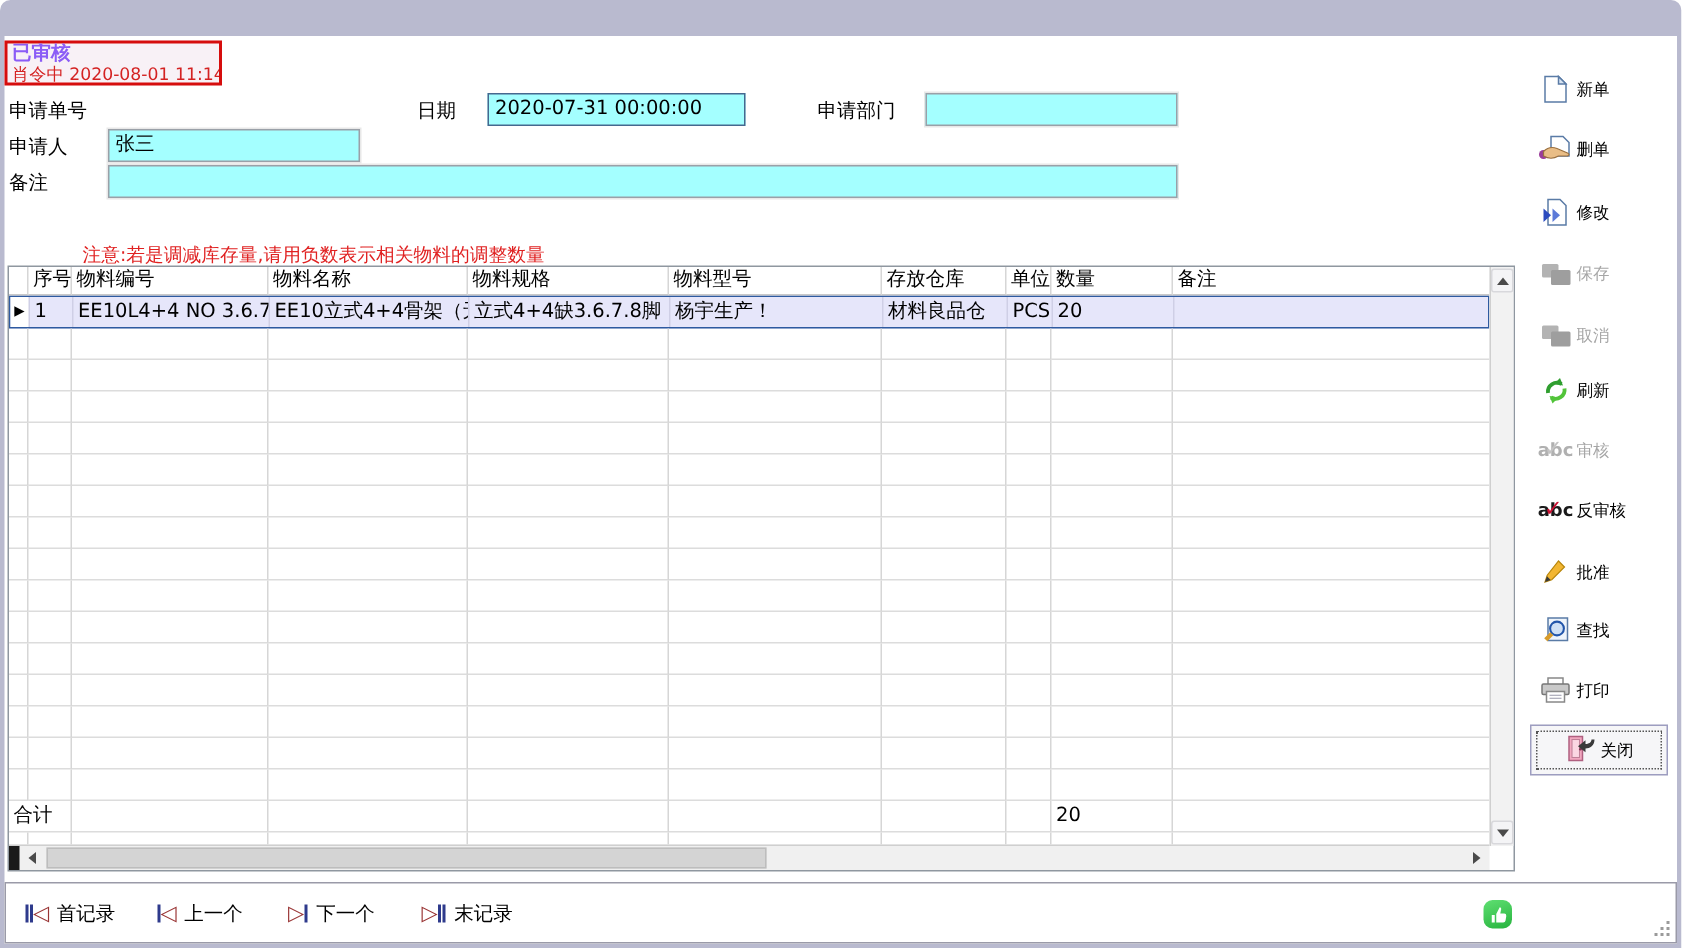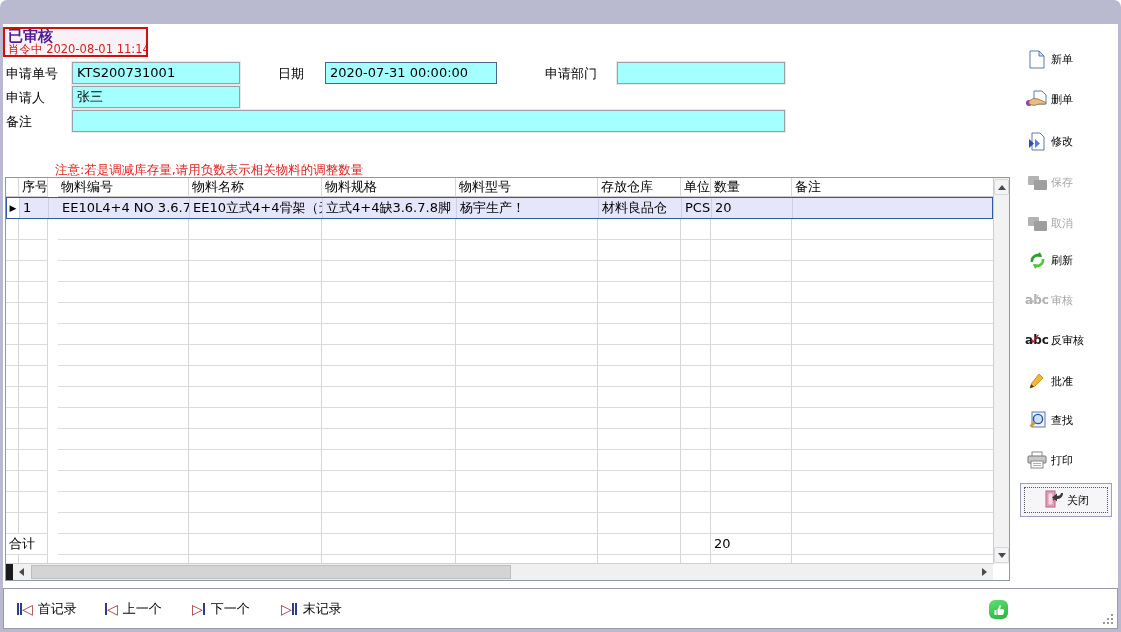--- a/index.html
+++ b/index.html
@@ -25,21 +25,21 @@
   .win-btn .glyph-min { width:8px; height:3px; background:#41425e; margin-top:8px; }
   .win-btn .glyph-max { width:9px; height:9px; border:2px solid #41425e; border-top-width:3px; }
   .win-btn.close { background:linear-gradient(145deg,#f6c4bb 0%,#e2796c 55%,#c8473c 100%);
                    color:#fff; font-weight:bold; font-size:12px; }
 
   .content { position:absolute; top:24px; left:3px; right:3px; bottom:3px; background:#fff; }
 
   
   .status-box { position:absolute; left:0; top:3px; width:145px; height:30px;
                 border:2px solid #d60d0d; background:#f8f1f6; padding:0 3px; overflow:hidden; }
-  .status-line1 { color:#4c1d95; font-weight:bold; font-size:15px; line-height:14px; }
+  .status-line1 { color:#8b5cf6; font-weight:bold; font-size:13px; line-height:14px; }
   .status-line2 { color:#d42222; font-size:11.5px; line-height:13px; white-space:nowrap; }
 
   
   .f-label { position:absolute; font-size:13px; color:#000; white-space:nowrap; }
   .f-input { position:absolute; height:22px; background:#a4ffff; border:1px solid #9aa0a8;
              box-shadow:0 0 0 1px #e8e8e8; padding:2px 4px; font-size:13px; line-height:16px;
              white-space:nowrap; overflow:hidden; }
   .f-input.date { border:1px solid #46688f; box-shadow:none; }
 
   .notice { position:absolute; left:52px; top:138px; color:#e02222; font-size:12.5px; }
@@ -48,21 +48,21 @@
   .grid { position:absolute; left:2px; top:153px; width:1005px; height:404px;
           border:1px solid #8f97a0; background:#fff; }
   .grid-body { position:absolute; left:0; top:0; width:987px; height:385px; overflow:hidden; }
   .g-row { display:flex; width:987px; }
   .gc { flex:0 0 auto; border-right:1px solid #d6d6d6; padding:0 3px; overflow:hidden;
         white-space:nowrap; font-size:13px; }
   .g-header .gc { height:19px; line-height:18px; border-bottom:1px solid #c9c9c9; }
   .g-empty .gc, .g-total .gc { height:21px; line-height:20px; border-bottom:1px solid #dcdcdc; }
   .g-selected { background:#e6e6fa; border:1px solid #2e5aa0; height:22px; }
   .g-selected .gc { height:20px; line-height:19px; border-right:1px solid #cfcfe6; }
-  .c-sel{width:13px; padding:0;} .c-seq{width:29px;} .c-code{width:131px;margin-left:10px;} .c-name{width:133px;}
+  .c-sel{width:13px; padding:0;} .c-seq{width:29px;} .c-code{width:131px;} .c-name{width:133px;}
   .c-spec{width:134px;} .c-model{width:142px;} .c-wh{width:83px;} .c-unit{width:30px;}
   .c-qty{width:81px;} .c-rem{width:211px; border-right:none;}
   .g-selected .c-sel{ background:#fff; }
   .row-marker { font-size:9px; line-height:20px; display:block; text-align:center; color:#000; }
   .c-totlabel { width:42px; }
 
   
   .vscroll { position:absolute; right:0; top:0; width:16px; height:386px;
              background:#f2f2f2; border-left:1px solid #cfcfcf; }
   .vs-btn { position:absolute; left:0; width:15px; height:16px; background:#f4f4f6;
@@ -114,21 +114,20 @@
 <div class="window">
 
   <div class="content">
 
     <div class="status-box">
       <div class="status-line1">已审核</div>
       <div class="status-line2">肖令中 2020-08-01 11:14</div>
     </div>
 
     <span class="f-label" style="left:3px;top:41px">申请单号</span>
-    <div class="f-input" style="left:69px;top:38px;width:168px">KTS200731001</div>
     <span class="f-label" style="left:275px;top:41px">日期</span>
     <div class="f-input date" style="left:322px;top:38px;width:172px">2020-07-31 00:00:00</div>
     <span class="f-label" style="left:542px;top:41px">申请部门</span>
     <div class="f-input" style="left:614px;top:38px;width:168px"></div>
     <span class="f-label" style="left:3px;top:65px">申请人</span>
     <div class="f-input" style="left:69px;top:62px;width:168px">张三</div>
     <span class="f-label" style="left:3px;top:89px">备注</span>
     <div class="f-input" style="left:69px;top:86px;width:713px"></div>
 
     <div class="notice">注意:若是调减库存量,请用负数表示相关物料的调整数量</div>

